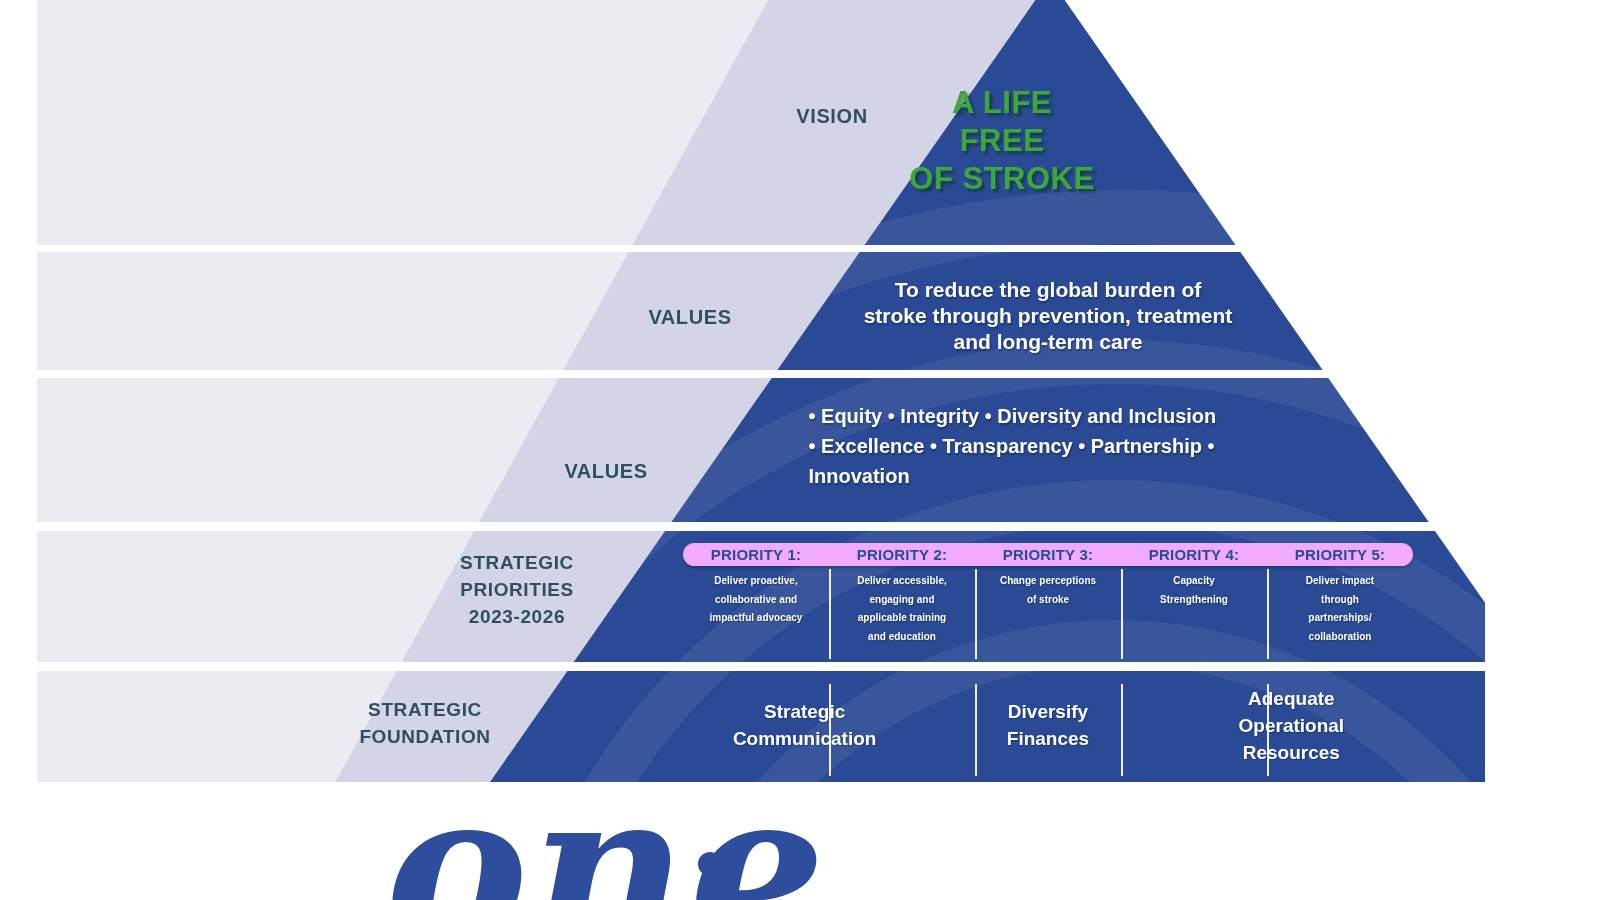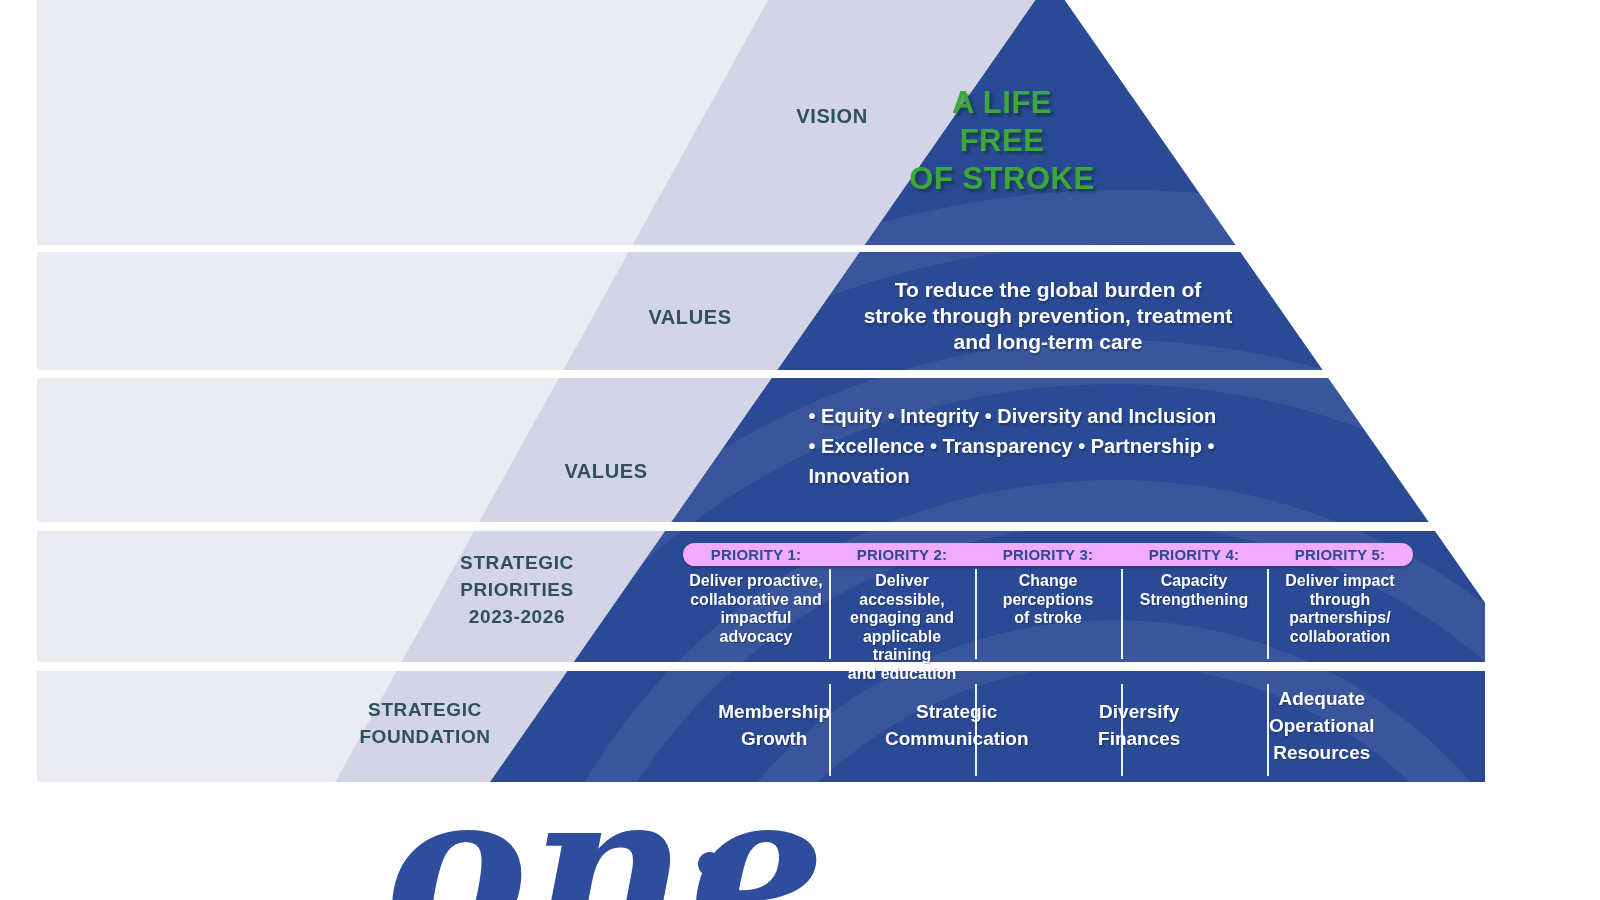--- a/index.html
+++ b/index.html
@@ -62,21 +62,21 @@
   }
   .prio-banner-cell{
     flex:1;display:flex;align-items:center;justify-content:center;
     color:#2b4a97;font-weight:800;font-size:15px;letter-spacing:0.2px;
   }
   .prio-descs{
     position:absolute;left:683px;top:570px;width:730px;height:90px;display:flex;
   }
   .prio-desc-cell{
     flex:1;text-align:center;color:#ffffff;font-weight:700;
-    font-size:16px;line-height:18.5px;padding:2px 6px 0 6px;box-sizing:border-box;
+    font-size:10px;line-height:18.5px;padding:2px 6px 0 6px;box-sizing:border-box;
     text-shadow:1px 1px 1px rgba(0,0,0,0.3);
   }
   .vdiv{position:absolute;width:2px;background:rgba(255,255,255,0.92);}
   .prio-div{top:569px;height:90px;}
   .fnd-div{top:684px;height:92px;}
   .dv1{left:829px;} .dv2{left:975px;} .dv3{left:1121px;} .dv4{left:1267px;}
   
   .fnd-items{
     position:absolute;left:683px;top:671px;width:730px;height:108px;display:flex;
   }
@@ -159,22 +159,20 @@
 through
 partnerships/
 collaboration</div>
   </div>
   <div class="vdiv prio-div dv1"></div>
   <div class="vdiv prio-div dv2"></div>
   <div class="vdiv prio-div dv3"></div>
   <div class="vdiv prio-div dv4"></div>
 
   <div class="fnd-items">
-    <div class="fnd-cell prelines">Membership
-Growth</div>
     <div class="fnd-cell prelines">Strategic
 Communication</div>
     <div class="fnd-cell prelines">Diversify
 Finances</div>
     <div class="fnd-cell prelines">Adequate
 Operational
 Resources</div>
   </div>
   <div class="vdiv fnd-div dv1"></div>
   <div class="vdiv fnd-div dv2"></div>

